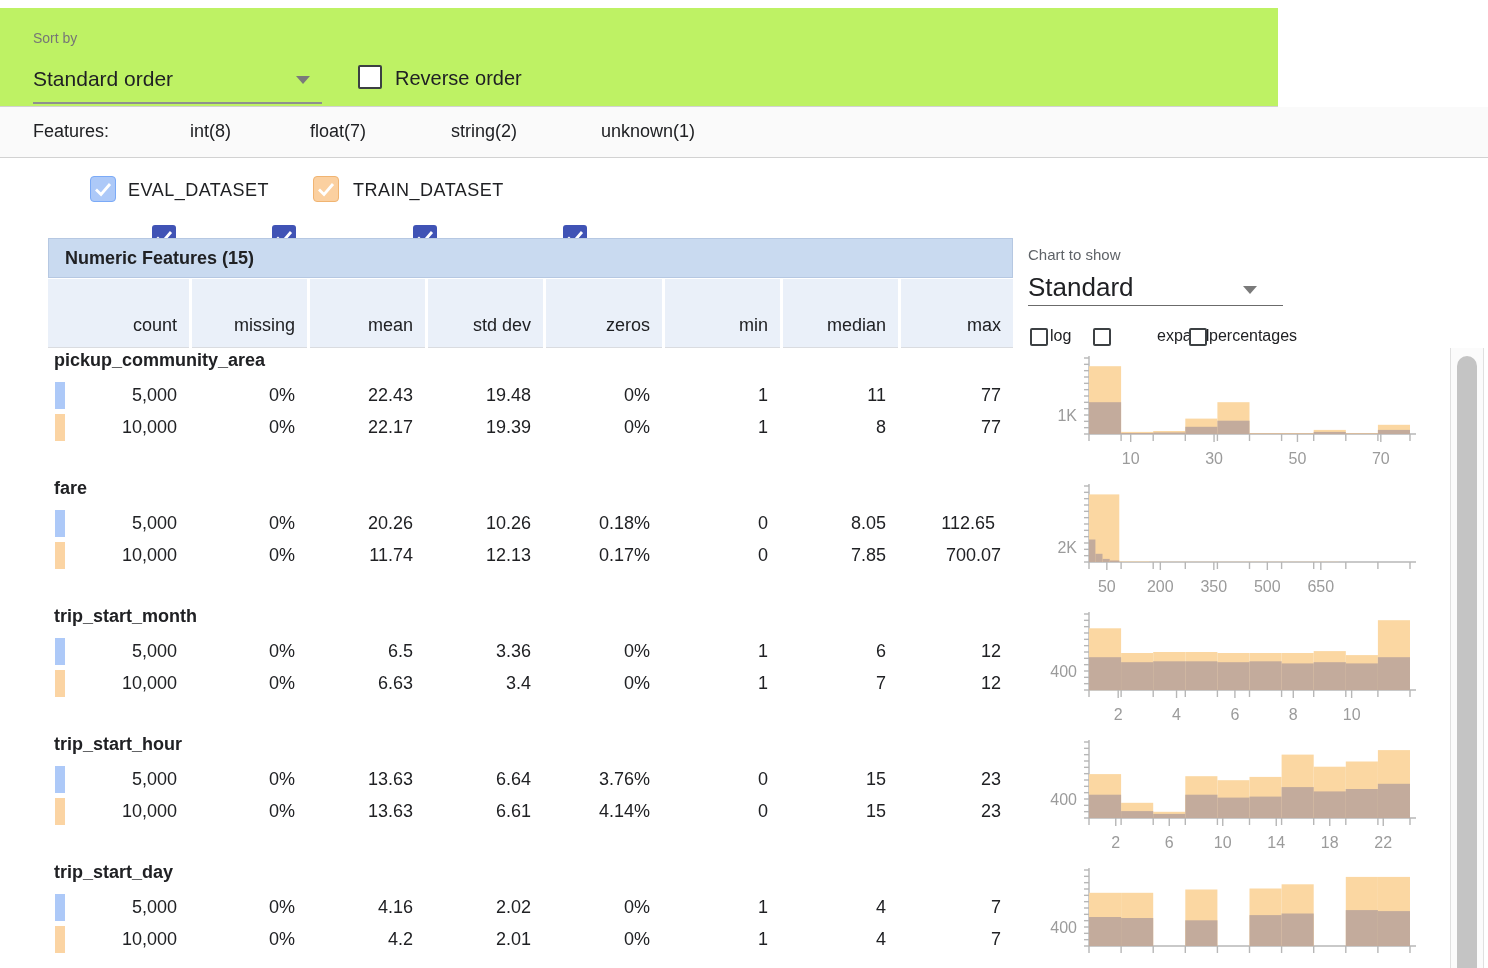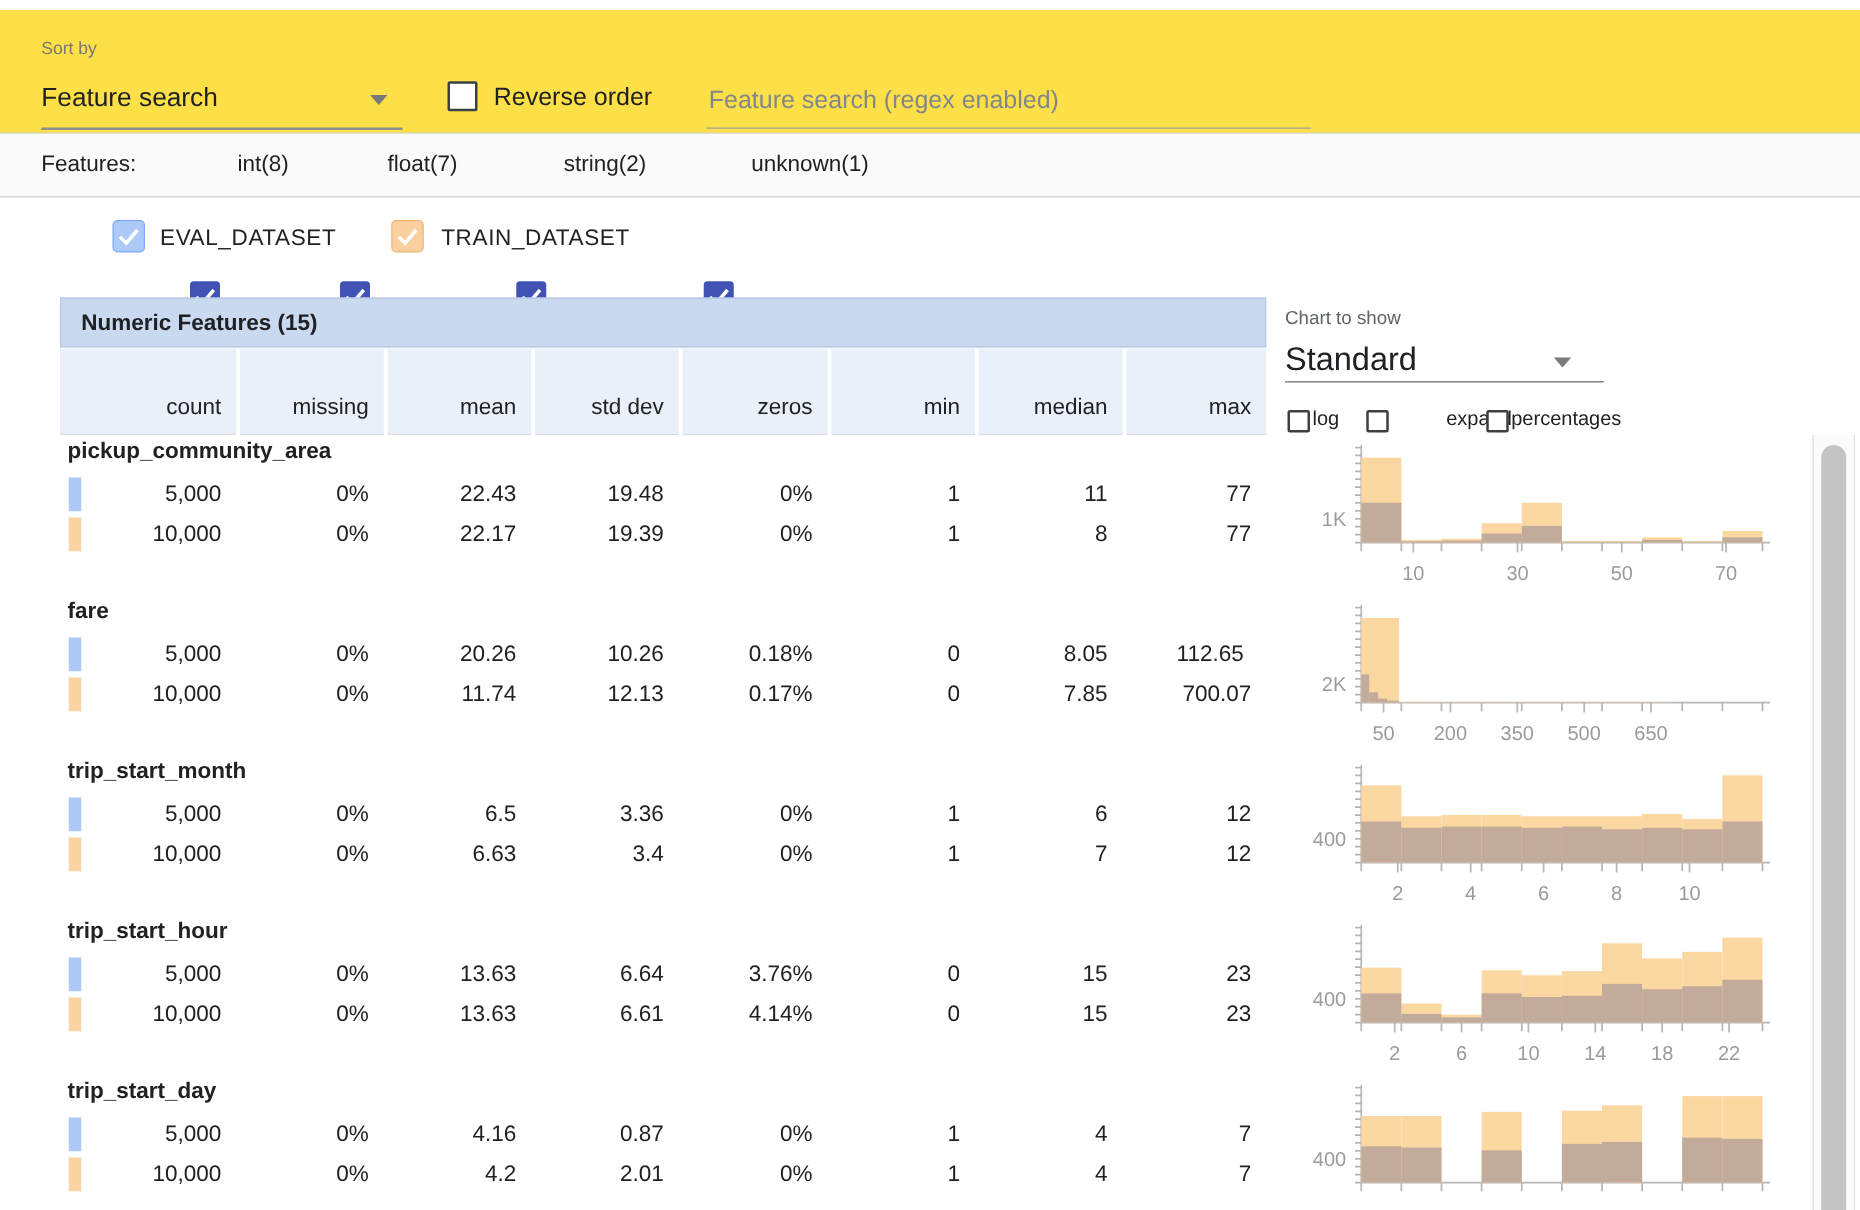--- a/index.html
+++ b/index.html
@@ -1,19 +1,19 @@
 <!DOCTYPE html>
 <html><head>
 <meta charset="utf-8">
 <style>
   html,body{margin:0;padding:0;}
   body{width:1488px;height:968px;overflow:hidden;position:relative;background:#fff;
        font-family:"Liberation Sans",sans-serif;color:#202124;}
   
-  #toolbar{position:absolute;left:0;top:8px;width:1488px;height:98px;background:#fde047;border-bottom:1px solid #d2d2d2;}
+  #toolbar{position:absolute;left:0;top:8px;width:1278px;height:98px;background:#bef264;border-bottom:1px solid #d2d2d2;}
   .small-label{position:absolute;font-size:14px;color:#767676;}
   #sort-value{position:absolute;left:33px;top:59px;font-size:21px;color:#202124;}
   .field-underline{position:absolute;height:2px;background:#8f8f8f;}
   .dd-arrow{position:absolute;width:0;height:0;border-left:7px solid transparent;border-right:7px solid transparent;border-top:8px solid #7a7a7a;}
   .ucb{position:absolute;background:#fff;border:2px solid #3c4043;border-radius:2px;}
   #reverse-label{position:absolute;left:395px;top:59px;font-size:20px;}
   #search-input{position:absolute;left:565px;top:50px;width:480px;height:42px;background:transparent;border:none;
       border-bottom:1px solid #9e9e9e;outline:none;font-size:20px;font-family:"Liberation Sans",sans-serif;color:#202124;}
   #search-input::placeholder{color:#80868b;}
   
@@ -45,27 +45,26 @@
   #scroll-track{position:absolute;left:1450px;top:348px;width:34px;height:620px;background:#fbfbfb;
       border-left:1px solid #e0e0e0;border-right:1px solid #e0e0e0;box-sizing:border-box;}
   #scroll-thumb{position:absolute;left:6px;top:8px;width:20px;height:700px;border-radius:10px;background:#c4c4c4;}
 </style>
 </head>
 <body>
 
 <div id="toolbar">
   <span class="small-label" style="left:33px;top:22px;">Sort by</span>
   <div>
-    <span id="sort-value">Feature search</span>
+    <span id="sort-value">Standard order</span>
     <span class="dd-arrow" style="left:296px;top:68px;"></span>
     <span class="field-underline" style="left:33px;top:94px;width:289px;"></span>
   </div>
   <span class="ucb" style="left:358px;top:57px;width:20px;height:20px;"></span>
   <span id="reverse-label">Reverse order</span>
-  <input id="search-input" type="text" placeholder="Feature search (regex enabled)" style="">
 </div>
 
 <div id="features-bar">
   <span id="features-label">Features:</span>
   <span id="feature-type-list"><span class="cb" style="left:152px;top:118px;width:24px;height:24px;background:#4053b5">
         <svg viewBox="0 0 24 24">
           <path d="M5 12.5 L10 17.5 L19 7" stroke="#fff" stroke-width="2.8" fill="none"></path>
         </svg>
       </span><span class="ftype-label" style="left:190px;">int(8)</span><span class="cb" style="left:272px;top:118px;width:24px;height:24px;background:#4053b5">
         <svg viewBox="0 0 24 24">
@@ -439,21 +438,21 @@
         <text x="363.25" y="114" text-anchor="middle">22</text>
         <text x="57" y="71.0" text-anchor="end">400</text>
       </svg>
     </div>
     <div class="frow" style="top:860px">
       <div class="fname">trip_start_day</div>
       <div class="swatch" style="top:34px;background:#adc9f8"></div>
       <div class="cell" style="left:48px;width:129px;top:34px">5,000</div>
       <div class="cell" style="left:189px;width:106px;top:34px">0%</div>
       <div class="cell" style="left:307px;width:106px;top:34px">4.16</div>
-      <div class="cell" style="left:425px;width:106px;top:34px">0.87</div>
+      <div class="cell" style="left:425px;width:106px;top:34px">2.02</div>
       <div class="cell" style="left:543px;width:107px;top:34px">0%</div>
       <div class="cell" style="left:662px;width:106px;top:34px">1</div>
       <div class="cell" style="left:780px;width:106px;top:34px">4</div>
       <div class="cell" style="left:898px;width:103px;top:34px">7</div>
       <div class="swatch" style="top:66px;background:#fbd4a3"></div>
       <div class="cell" style="left:48px;width:129px;top:66px">10,000</div>
       <div class="cell" style="left:189px;width:106px;top:66px">0%</div>
       <div class="cell" style="left:307px;width:106px;top:66px">4.2</div>
       <div class="cell" style="left:425px;width:106px;top:66px">2.01</div>
       <div class="cell" style="left:543px;width:107px;top:66px">0%</div>

